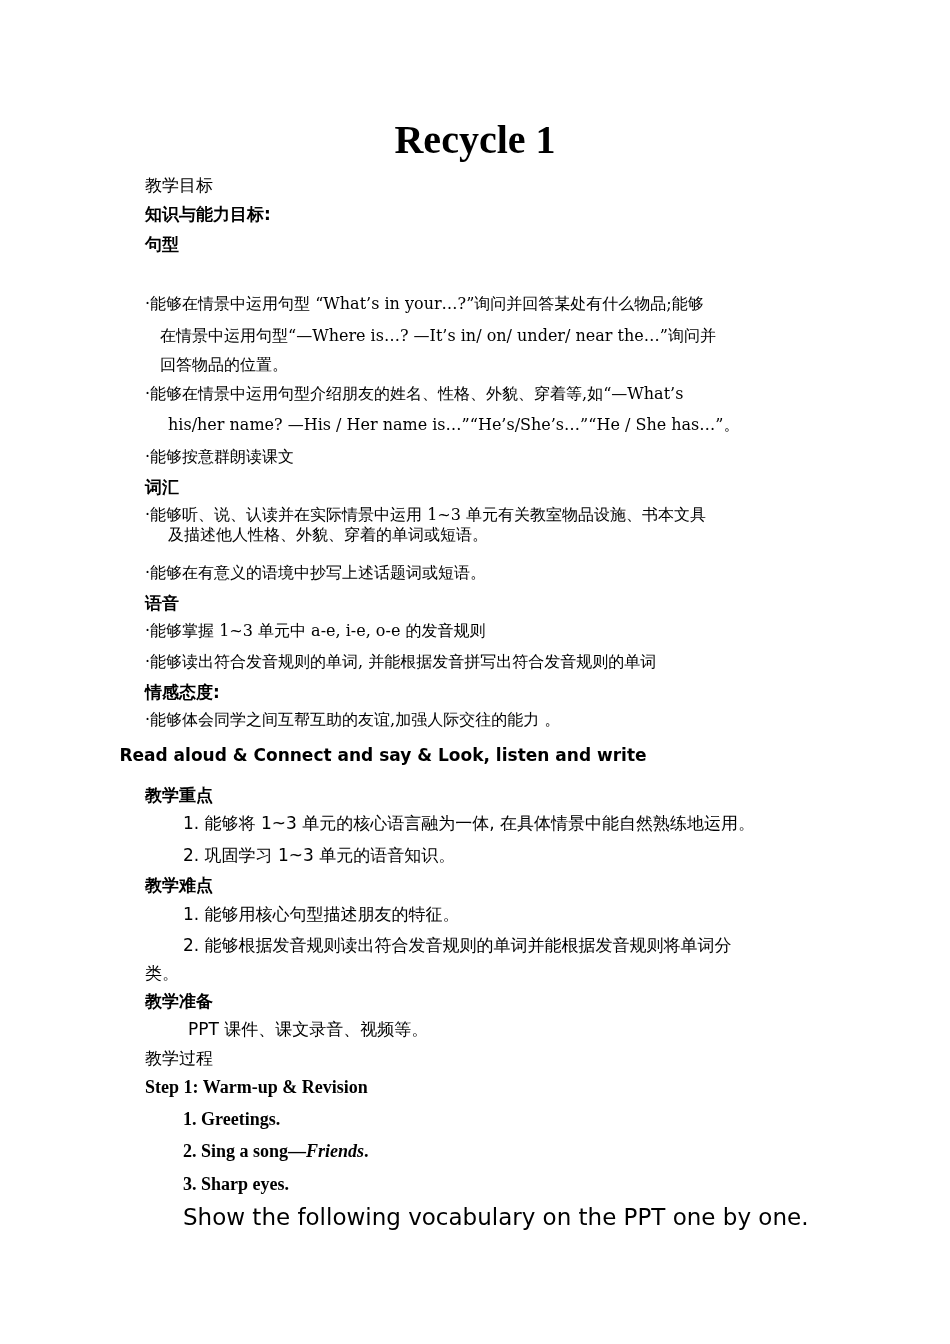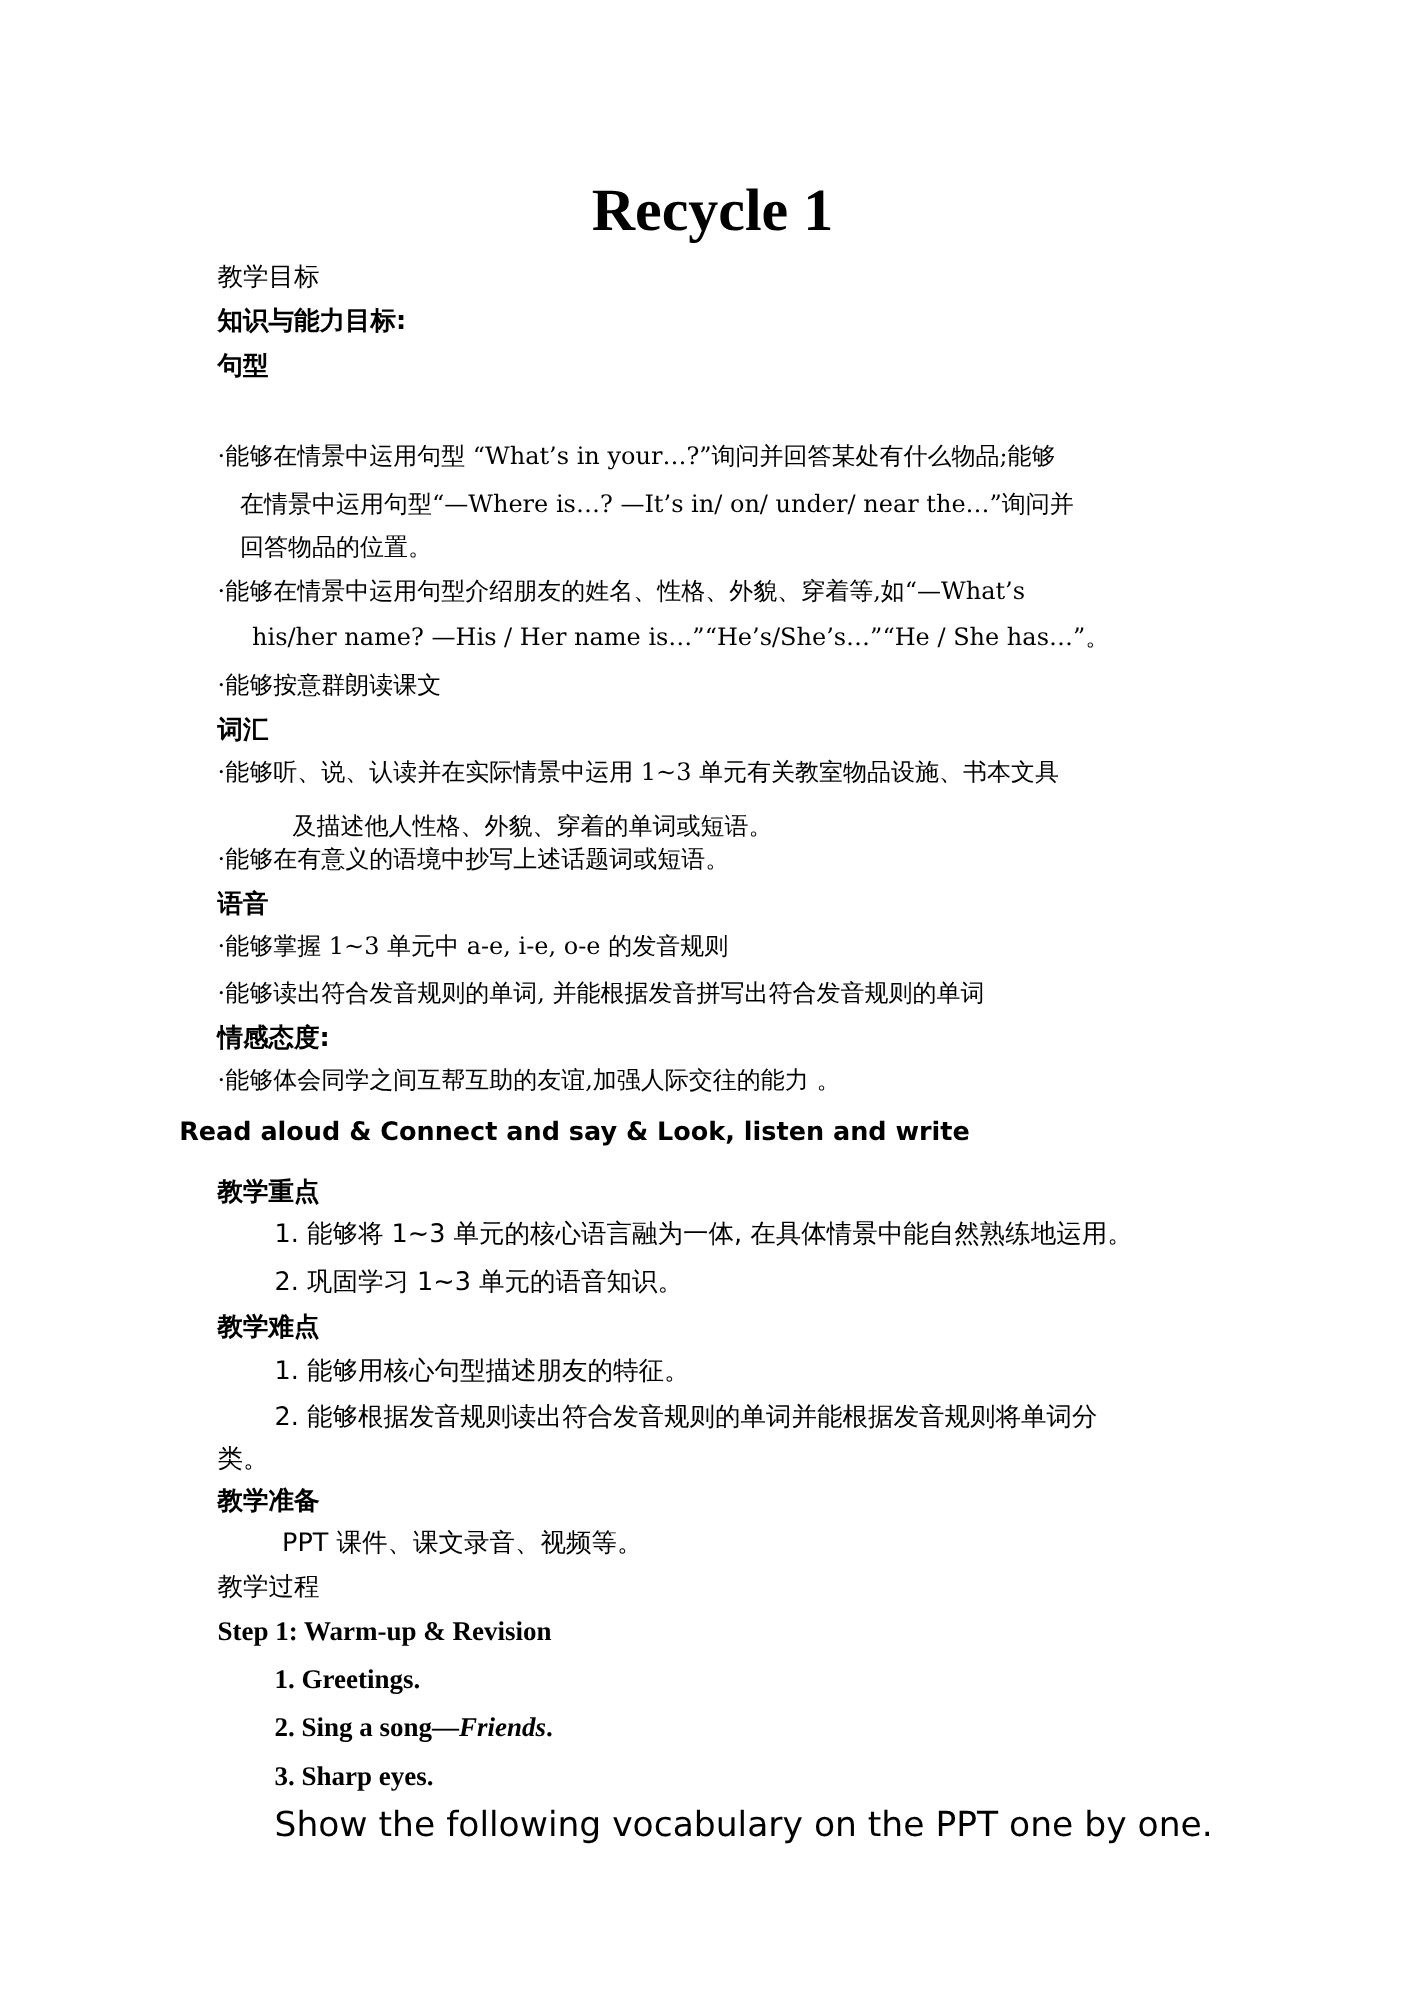--- a/index.html
+++ b/index.html
@@ -89,21 +89,21 @@
   <div class="ln heading" style="left:145px; top:233px;">句型</div>
   <div class="ln serif-cn" style="left:145px; top:293px;">·能够在情景中运用句型 “What’s in your…?”询问并回答某处有什么物品;能够</div>
   <div class="ln serif-cn" style="left:160px; top:325px;">在情景中运用句型“—Where is…? —It’s in/ on/ under/ near the…”询问并</div>
   <div class="ln serif-cn" style="left:160px; top:354px;">回答物品的位置。</div>
   <div class="ln serif-cn" style="left:145px; top:383px;">·能够在情景中运用句型介绍朋友的姓名、性格、外貌、穿着等,如“—What’s</div>
   <div class="ln serif-cn" style="left:168px; top:414px;">his/her name? —His / Her name is…”“He’s/She’s…”“He / She has…”。</div>
   <div class="ln serif-cn" style="left:145px; top:446px;">·能够按意群朗读课文</div>
 
   <div class="ln heading" style="left:145px; top:476px;">词汇</div>
   <div class="ln serif-cn" style="left:145px; top:504px;">·能够听、说、认读并在实际情景中运用 1~3 单元有关教室物品设施、书本文具</div>
-  <div class="ln serif-cn" style="left:168px; top:540px;margin-left:27px;">及描述他人性格、外貌、穿着的单词或短语。</div>
+  <div class="ln serif-cn" style="left:168px; top:524px;">及描述他人性格、外貌、穿着的单词或短语。</div>
   <div class="ln serif-cn" style="left:145px; top:562px;">·能够在有意义的语境中抄写上述话题词或短语。</div>
 
   <div class="ln heading" style="left:145px; top:592px;">语音</div>
   <div class="ln serif-cn" style="left:145px; top:620px;">·能够掌握 1~3 单元中 a-e, i-e, o-e 的发音规则</div>
   <div class="ln serif-cn" style="left:145px; top:651px;">·能够读出符合发音规则的单词, 并能根据发音拼写出符合发音规则的单词</div>
 
   <div class="ln heading" style="left:145px; top:681px;">情感态度:</div>
   <div class="ln serif-cn" style="left:145px; top:709px;">·能够体会同学之间互帮互助的友谊,加强人际交往的能力 。</div>
 
   <div class="center-line" style="top:744px;">Read aloud &amp; Connect and say &amp; Look, listen and write</div>

